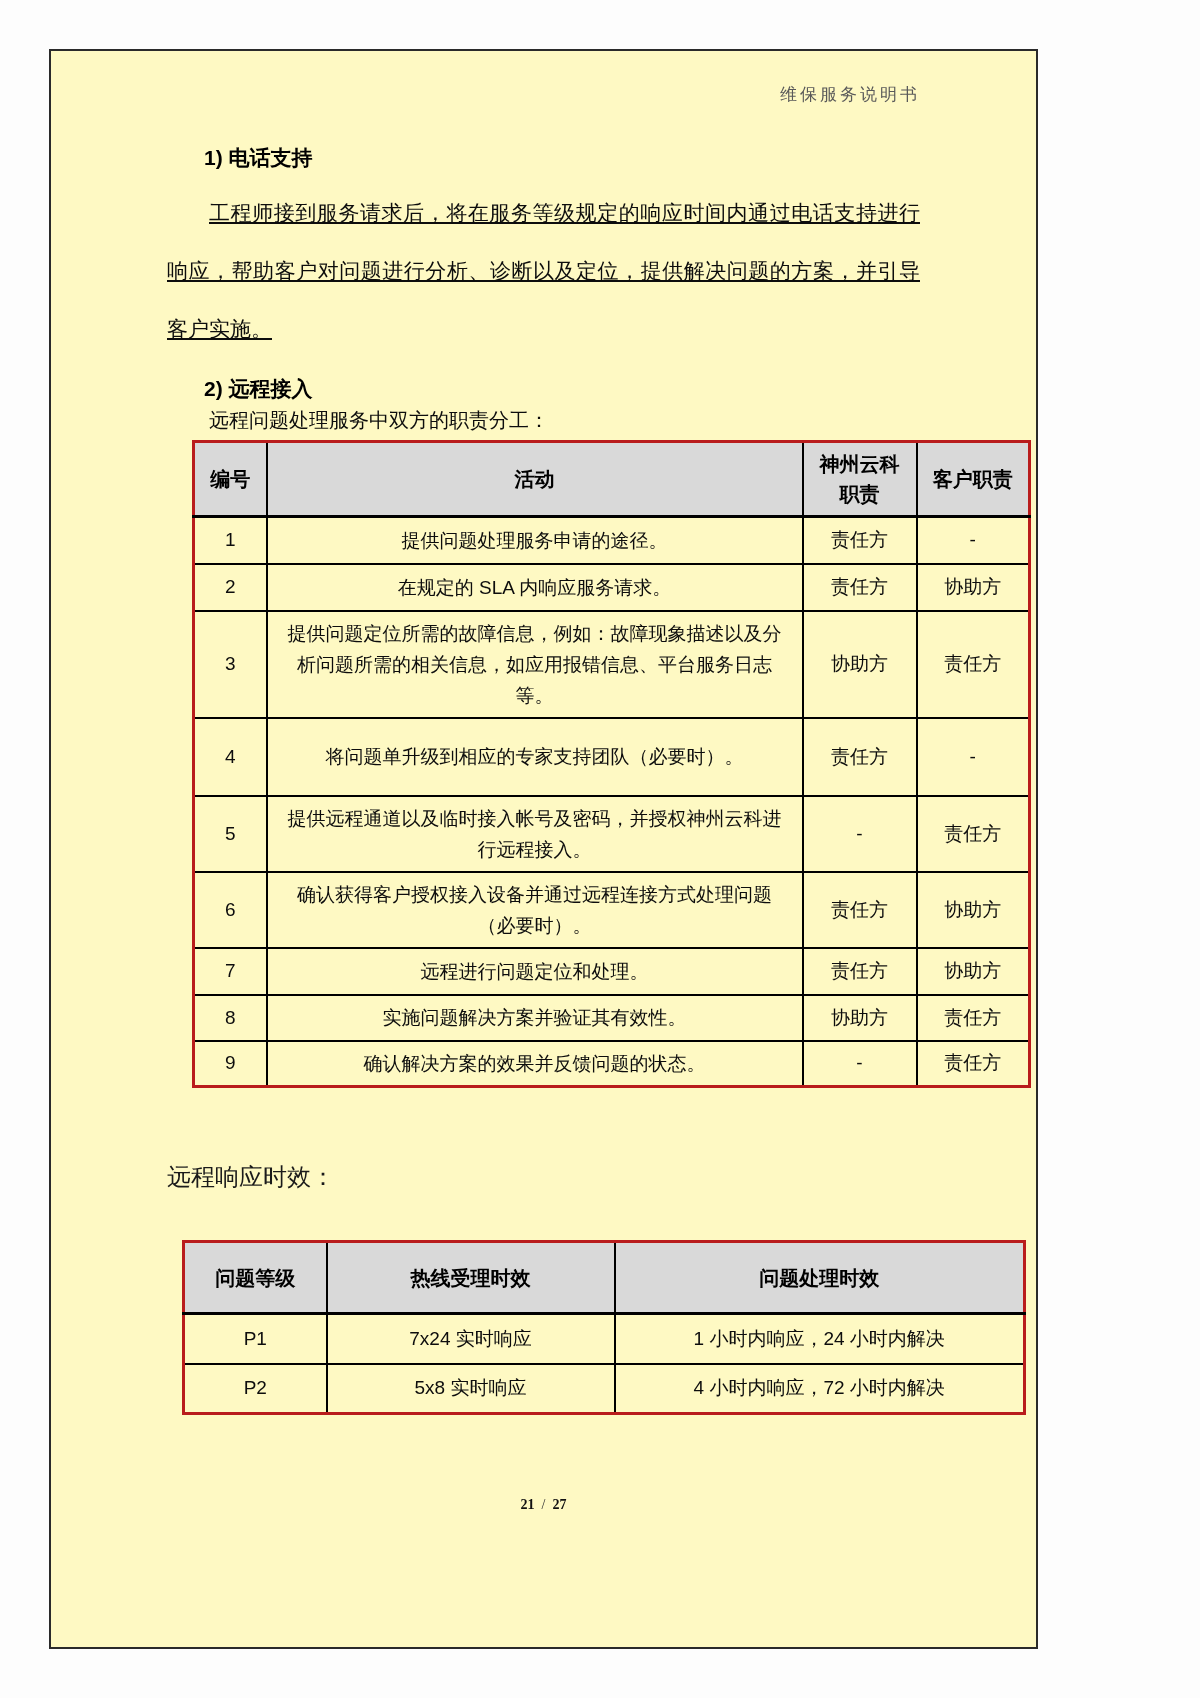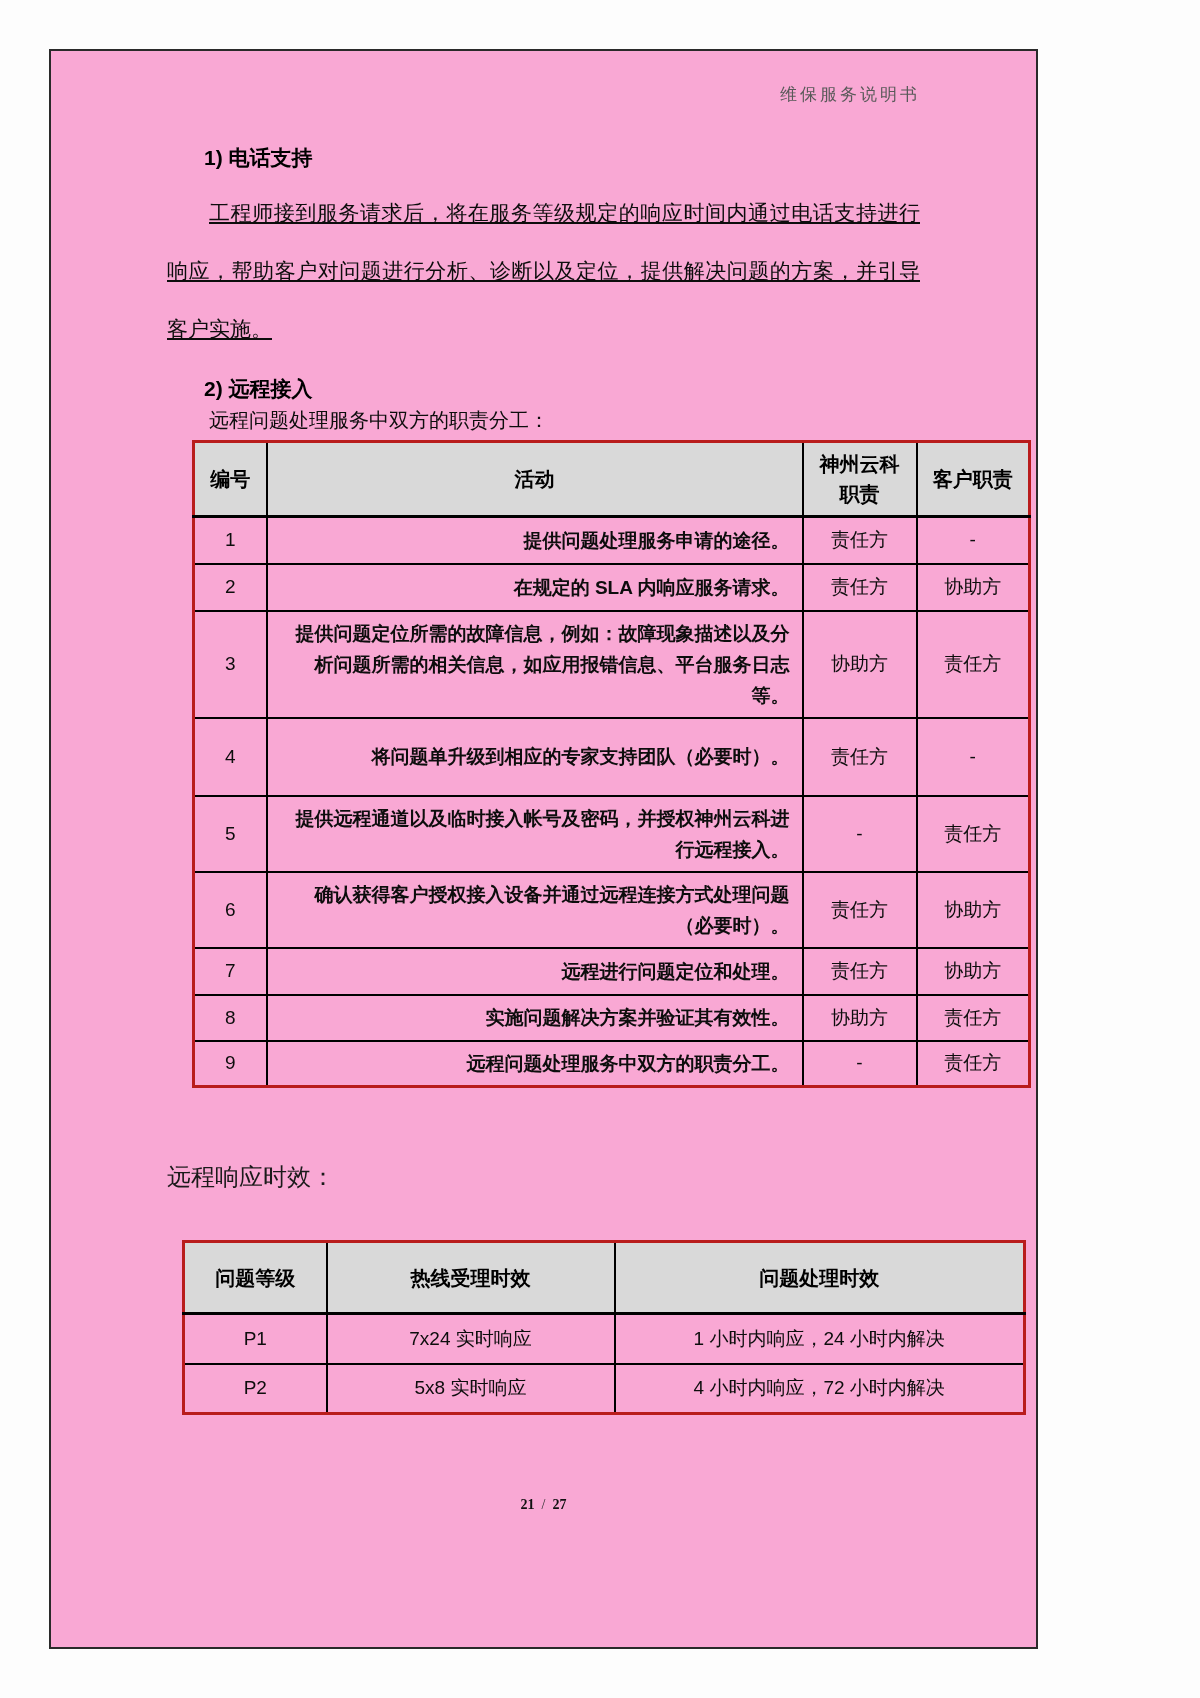--- a/index.html
+++ b/index.html
@@ -3,21 +3,21 @@
 <meta charset="utf-8">
 <style>
   html,body { margin:0; padding:0; background:#ffffff; }
   .page {
     position:relative; width:1200px; height:1698px; background:#fdfdfd;
     font-family:"Liberation Sans","DejaVu Sans",sans-serif; color:#101010;
     overflow:hidden;
   }
   .page-frame {
     position:absolute; left:49px; top:49px; width:989px; height:1600px;
-    box-sizing:border-box; border:2px solid #2a2a2a; background:#f9a8d4;
+    box-sizing:border-box; border:2px solid #2a2a2a; background:#fef9c3;
     padding:0 116px;
   }
   .running-header {
     margin-top:33px; line-height:22px; font-size:17px; text-align:right;
     letter-spacing:3px; color:#595959;
     font-family:"Liberation Serif","DejaVu Serif",serif;
   }
   h3.sec-heading {
     margin:40px 0 0 37px; font-size:21px; line-height:24px;
     font-weight:bold; color:#000;
@@ -42,21 +42,21 @@
     background:#d9d9d9; font-weight:bold; font-size:20px; text-align:center;
     border:2px solid #000; border-bottom:3px solid #000;
     padding:6px 10px; line-height:30px; color:#000;
   }
   table.doc-table td {
     border:2px solid #000; font-size:19px; text-align:center;
     padding:2px 6px; line-height:30px; color:#0d0d0d;
     overflow:hidden;
   }
   table.doc-table td.act {
-    text-align:right; padding:6px 12px; line-height:31px;font-weight:bold;
+    text-align:center; padding:6px 12px; line-height:31px;
   }
   tr.rh-hdr  { height:72px; }
   tr.rh-s    { height:47px; }
   tr.rh-3    { height:105px; }
   tr.rh-4    { height:78px; }
   tr.rh-56   { height:72px; }
   tr.rh-89   { height:46px; }
   tr.rh-t    { height:50px; }
   p.resp-title {
     margin:74px 0 0 0; font-size:24px; line-height:30px; color:#1a1a1a;
@@ -142,21 +142,21 @@
           <td>协助方</td>
         </tr>
         <tr class="rh-89">
           <td>8</td>
           <td class="act">实施问题解决方案并验证其有效性。</td>
           <td>协助方</td>
           <td>责任方</td>
         </tr>
         <tr class="rh-89">
           <td>9</td>
-          <td class="act">远程问题处理服务中双方的职责分工。</td>
+          <td class="act">确认解决方案的效果并反馈问题的状态。</td>
           <td>-</td>
           <td>责任方</td>
         </tr>
       </tbody>
     </table>
 
     <p class="resp-title">远程响应时效：</p>
 
     <table class="doc-table time-table">
       <colgroup>

